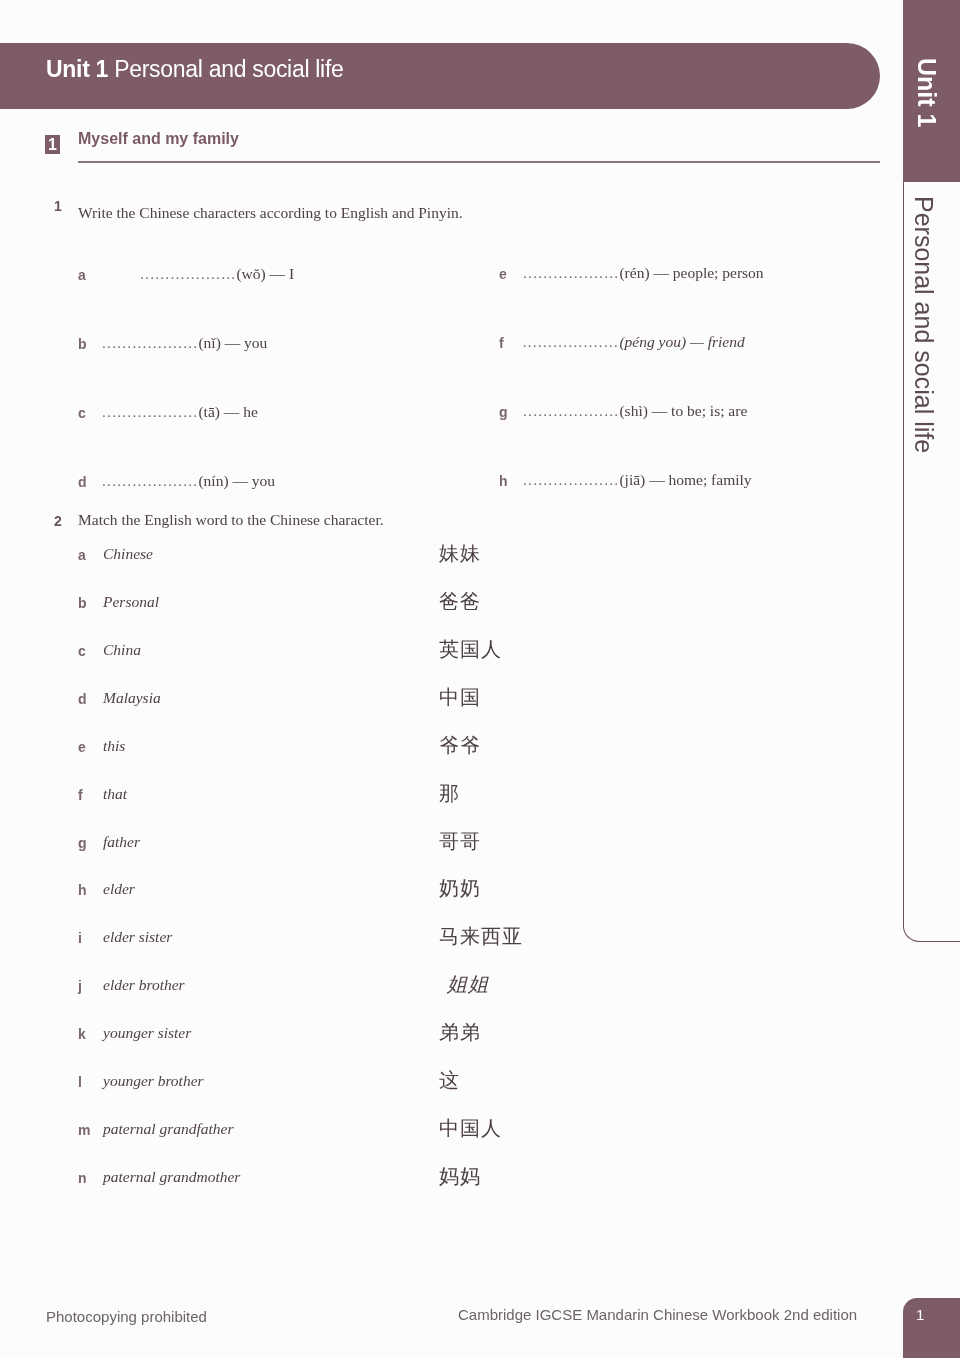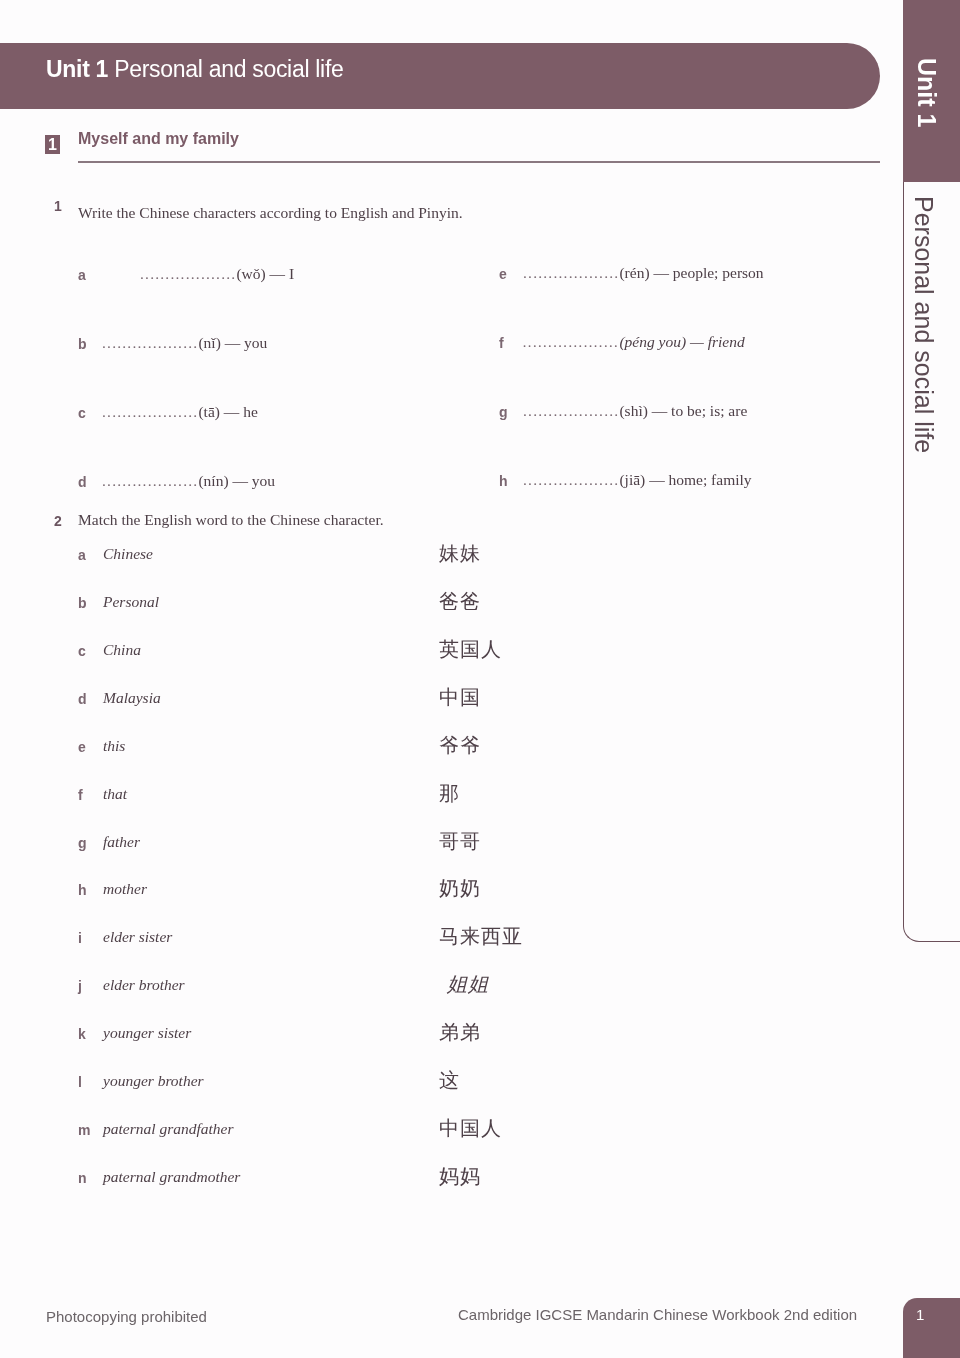--- a/index.html
+++ b/index.html
@@ -109,21 +109,21 @@
 
   <div class="letter" style="left:78px;top:787px;">f</div>
   <div class="word" style="left:103px;top:785px;">that</div>
   <div class="hanzi" style="left:439px;top:780px;">那</div>
 
   <div class="letter" style="left:78px;top:835px;">g</div>
   <div class="word" style="left:103px;top:833px;">father</div>
   <div class="hanzi" style="left:439px;top:828px;">哥哥</div>
 
   <div class="letter" style="left:78px;top:882px;">h</div>
-  <div class="word" style="left:103px;top:880px;">mother</div>
+  <div class="word" style="left:103px;top:880px;">elder</div>
   <div class="hanzi" style="left:439px;top:875px;">奶奶</div>
 
   <div class="letter" style="left:78px;top:930px;">i</div>
   <div class="word" style="left:103px;top:928px;text-align:center;">elder sister</div>
   <div class="hanzi" style="left:439px;top:923px;">马来西亚</div>
 
   <div class="letter" style="left:78px;top:978px;">j</div>
   <div class="word" style="left:103px;top:976px;">elder brother</div>
   <div class="hanzi" style="left:447px;top:971px;font-style:italic;">姐姐</div>
 

